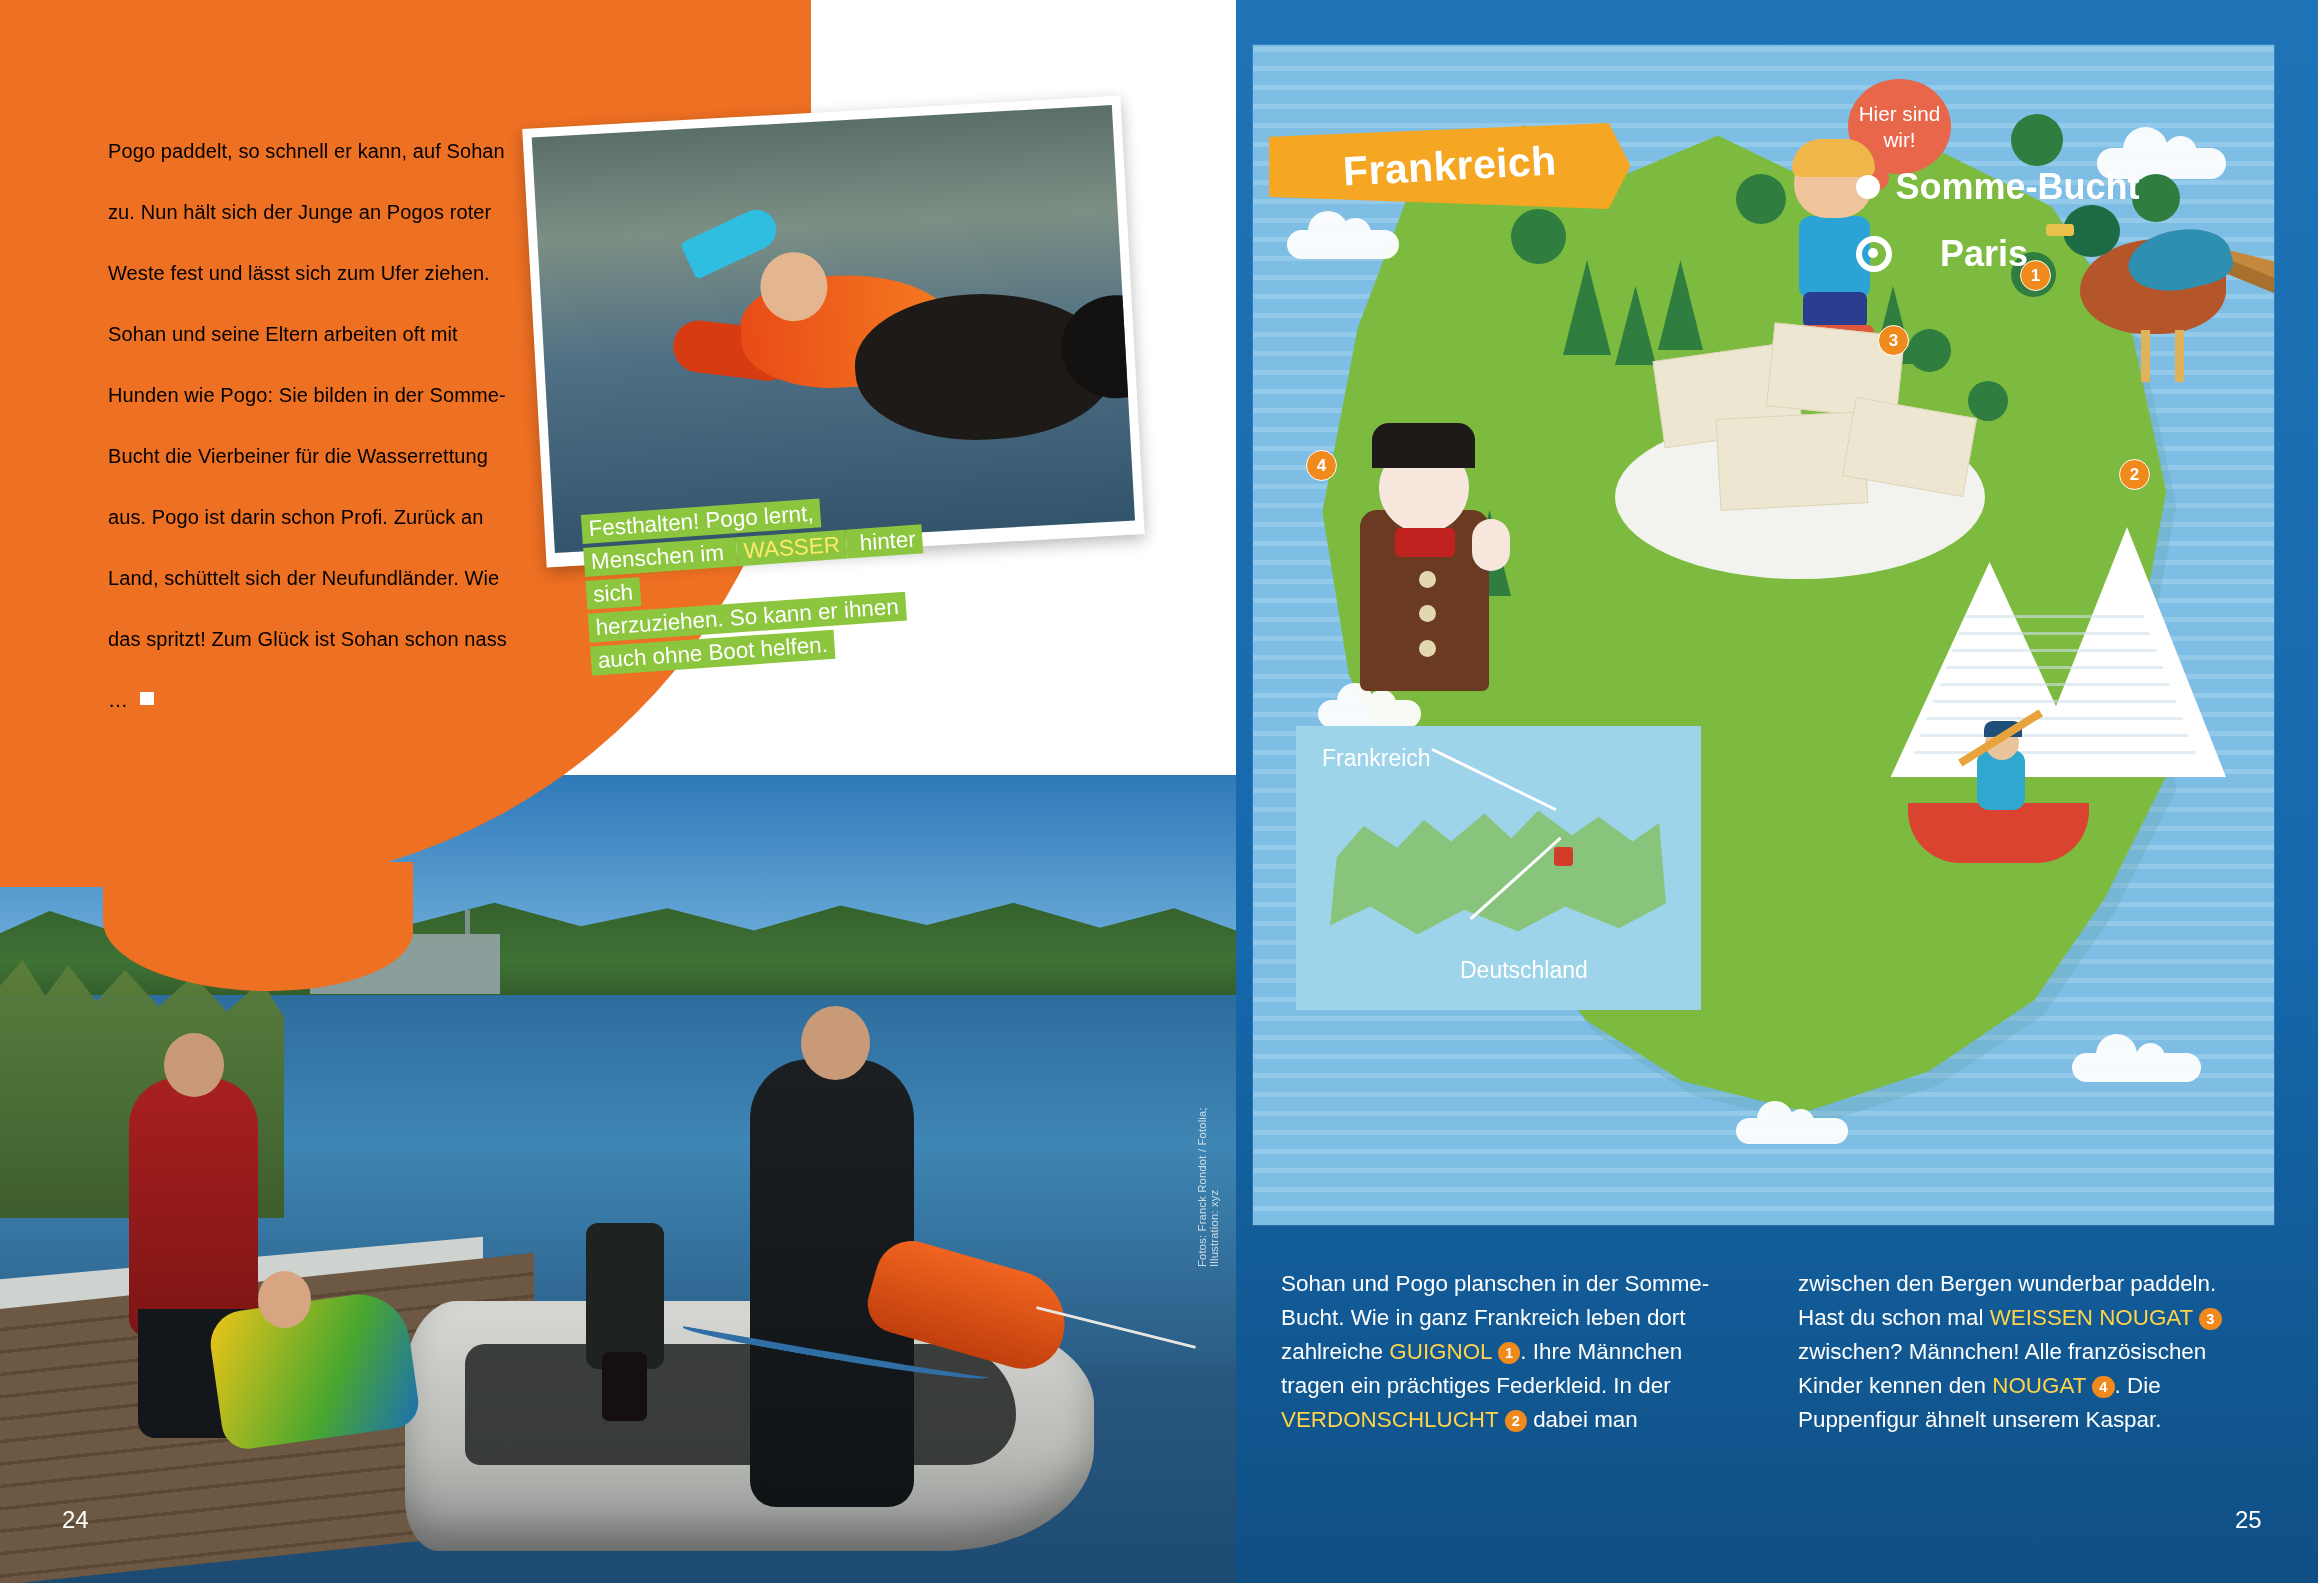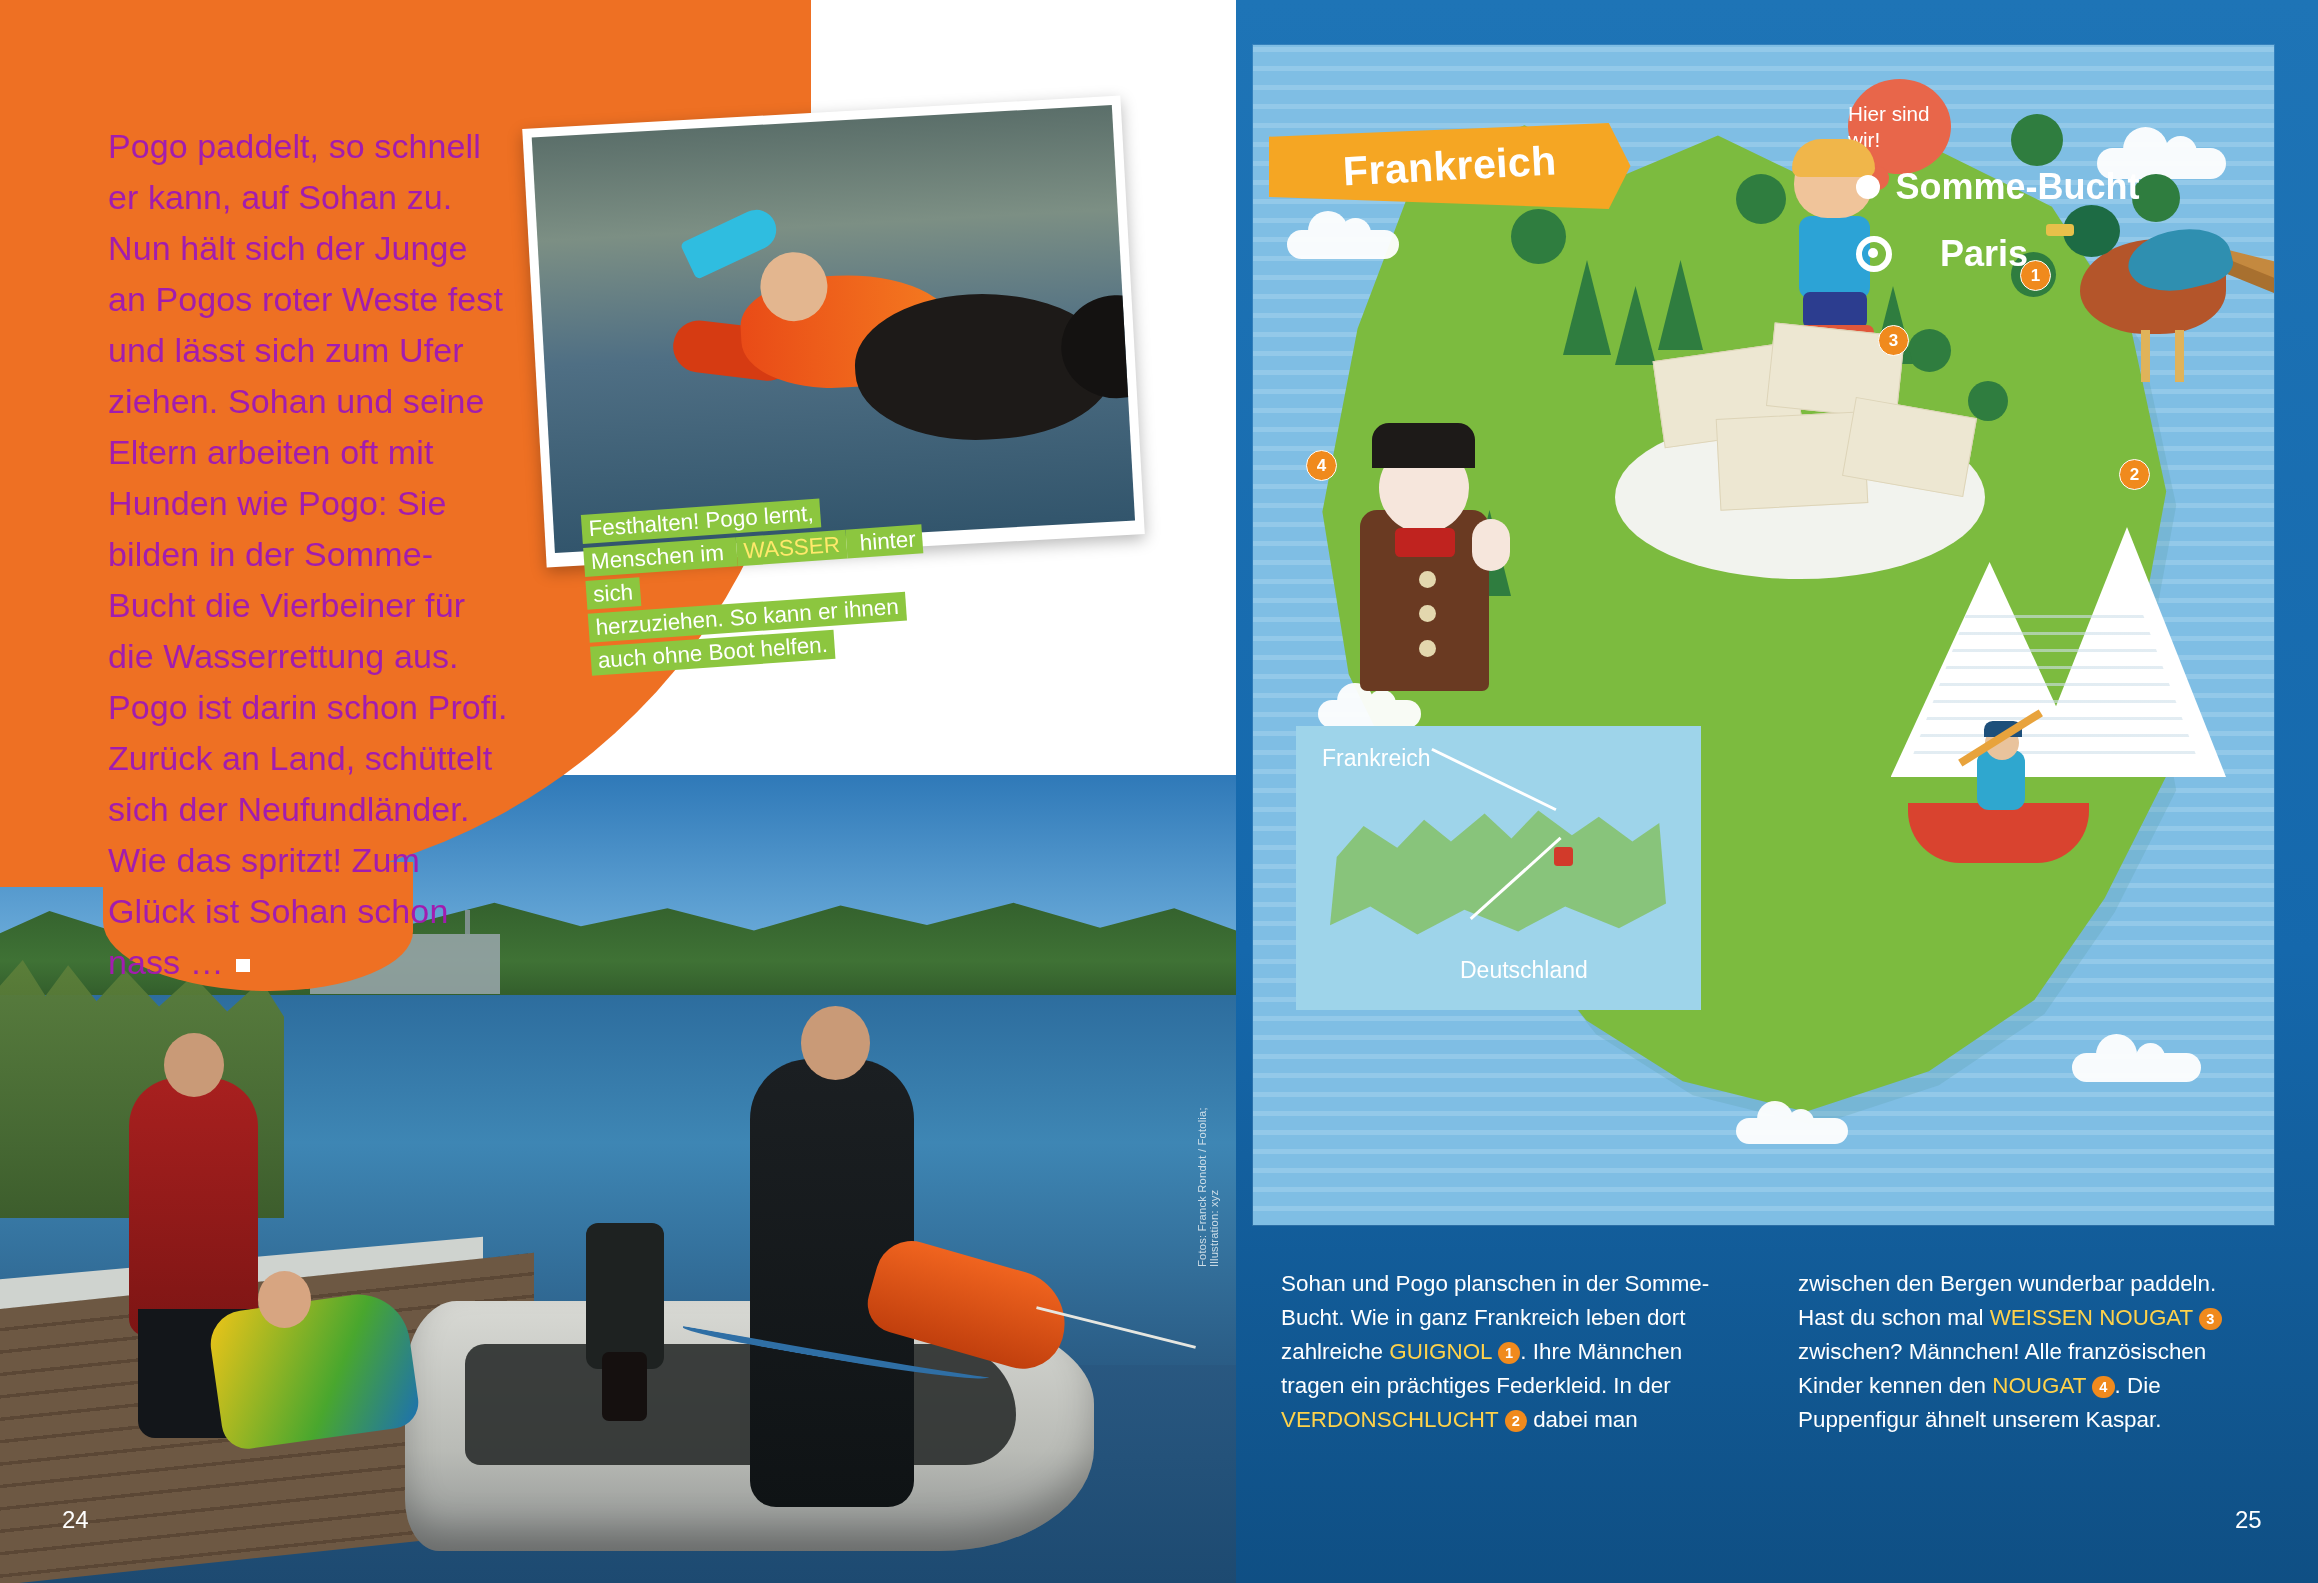--- a/index.html
+++ b/index.html
@@ -75,21 +75,21 @@
   }
   .orange-blob:after{
     content:"";position:absolute;right:-0.9px;top:0;width:284px;height:534px;background:#ee7023;
     border-radius:0 0 0 0;
   }
   .blob-tail{position:absolute;left:103px;top:862px;width:310px;height:129px;background:#ee7023;
     border-radius:0 0 60% 70%;}
 
   .left-text{
     position:absolute;left:108px;top:121px;width:405px;
-    color:#a21caf;font-size:34px;line-height:51px;letter-spacing:0.1px;
+    color:#000000;font-size:20px;line-height:61px;letter-spacing:0.1px;
   }
   .left-text .sq{display:inline-block;width:13.8px;height:13.8px;background:#ffffff;margin-left:12px;vertical-align:1.7px;}
 
   
   .photo-dog{
     position:absolute;left:534px;top:112px;width:599px;height:439px;
     background:#ffffff;padding:8.6px 8.6px 13.8px 8.6px;box-sizing:border-box;
     transform:rotate(-3.2deg);box-shadow:0 5.2px 15.5px rgba(0,0,0,.28);
   }
   .photo-dog-inner{
@@ -158,21 +158,21 @@
 
   .ribbon{
     position:absolute;left:15.5px;top:78px;width:362px;height:86px;background:#f5a623;
     clip-path:polygon(0 16%,94% 0,100% 50%,94% 100%,0 86%);
     display:flex;align-items:center;justify-content:center;
   }
   .ribbon span{font-size:41px;font-weight:bold;color:#ffffff;transform:rotate(-3deg);letter-spacing:0.4px;}
 
   .bubble-hier{
     position:absolute;left:595px;top:34px;width:103px;height:95px;background:#e8664a;border-radius:50%;
-    color:#fff;font-size:20.7px;line-height:26px;text-align:left;display:flex;align-items:center;justify-content:center;
+    color:#fff;font-size:20.7px;line-height:26px;text-align:center;display:flex;align-items:center;justify-content:center;
   }
   .bubble-hier:after{content:"";position:absolute;left:17px;bottom:-15.5px;width:24px;height:24px;background:#e8664a;border-radius:50%;}
 
   .boy{position:absolute;left:534px;top:99px;width:95px;height:198px;}
   .boy-head{position:absolute;left:6.9px;top:0;width:79px;height:74px;background:#f0c49a;border-radius:40px 40px 34px 34px;}
   .boy-hair{position:absolute;left:5.2px;top:-5.2px;width:83px;height:38px;background:#f0b64a;border-radius:41px 41px 12px 12px;}
   .boy-body{position:absolute;left:12px;top:72px;width:71px;height:83px;background:#2ca3d6;border-radius:12px;}
   .boy-pants{position:absolute;left:15.5px;top:148px;width:64px;height:36px;background:#2c3d8f;border-radius:6.9px;}
   .boy-shoes{position:absolute;left:8.6px;top:181px;width:78px;height:15.5px;background:#e0573a;border-radius:6.9px;}
 

